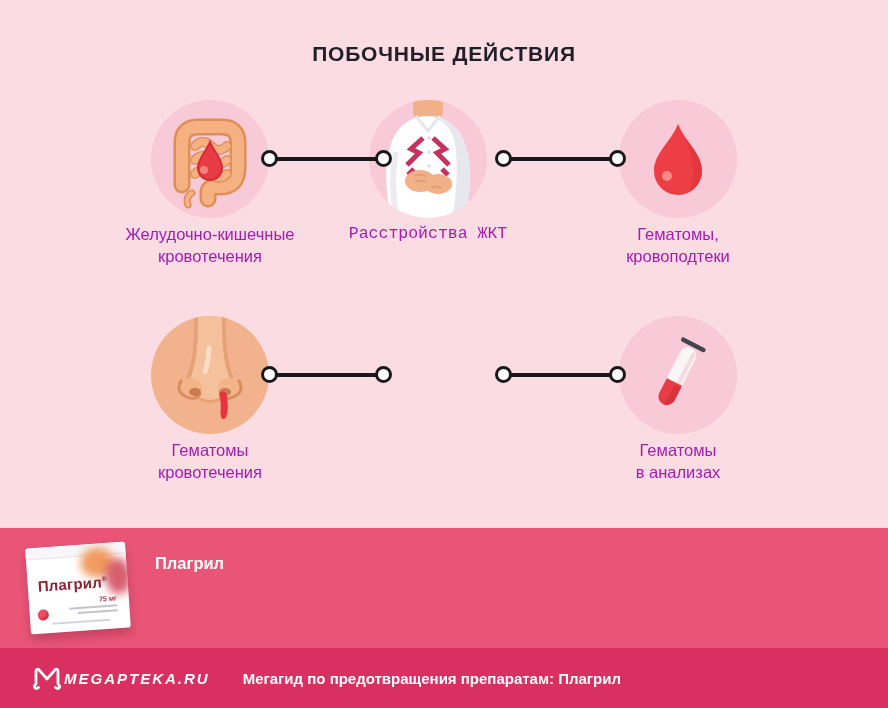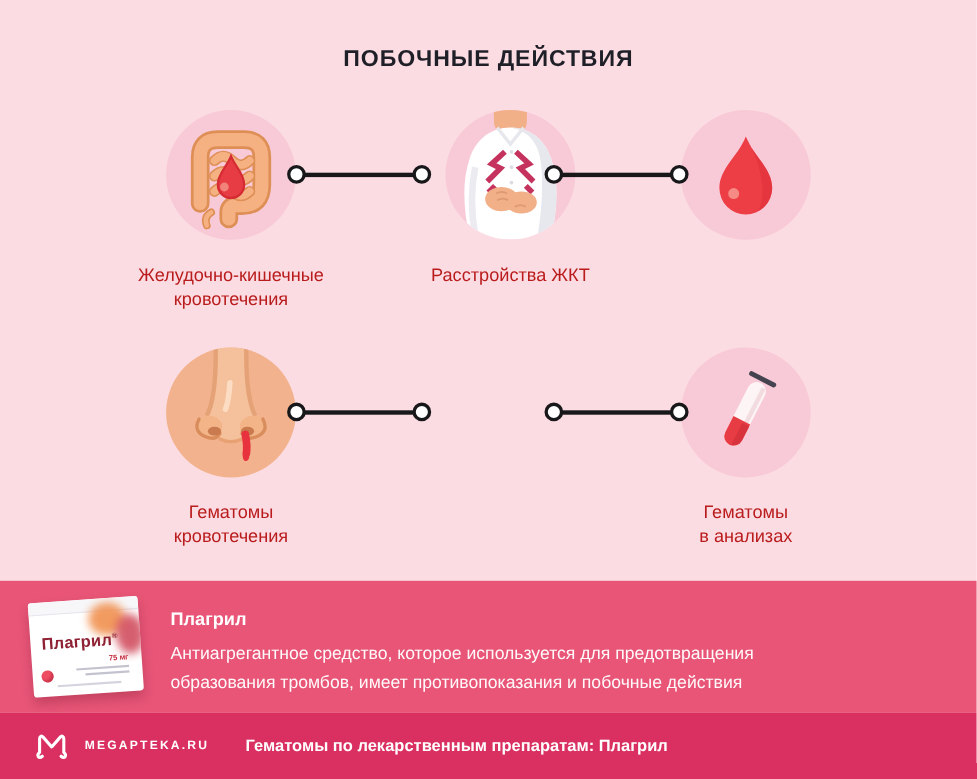--- a/index.html
+++ b/index.html
@@ -9,25 +9,25 @@
   
   .title{position:absolute;top:42px;left:0;width:100%;text-align:center;
          font-size:21px;font-weight:800;letter-spacing:.8px;color:#1f1f27;}
 
   
   .cell{position:absolute;width:240px;text-align:center;}
   .circle{width:118px;height:118px;border-radius:50%;margin:0 auto;
           overflow:hidden;position:relative;background:#f8c9d6;}
   .circle.peach{background:#f2b28d;}
   .circle svg{display:block;}
-  .label{margin-top:21px;font-size:16.5px;font-weight:500;line-height:22px;
-         color:#b91c1c;white-space:pre-line;}
+  .label{margin-top:5px;font-size:16.5px;font-weight:500;line-height:22px;
+         color:#a21caf;white-space:pre-line;}
 
   .r1{top:100px;} .r2{top:316px;}
-  .c1{left:90px;} .c2{left:344px;} .c3{left:558px;}
+  .c1{left:90px;} .c2{left:308px;font-family:Liberation Mono, monospace;} .c3{left:558px;}
 
   
   .connector{position:absolute;width:131px;height:18px;}
   .connector .line{position:absolute;left:9px;right:9px;top:7px;height:4px;background:#18181a;}
   .connector .ring{position:absolute;top:0;width:11px;height:11px;border:3.5px solid #18181a;
                    border-radius:50%;background:#ffffff;}
   .connector .ring.l{left:0;} .connector .ring.r{right:0;}
   .cn1{left:261px;top:150px;} .cn2{left:495px;top:150px;}
   .cn3{left:261px;top:366px;} .cn4{left:495px;top:366px;}
 
@@ -52,21 +52,21 @@
   .drug-box .t3{top:76px;left:22px;width:58px;background:#d4d4de;}
   .drug-box .pill{position:absolute;left:8px;bottom:13px;width:11px;height:11px;border-radius:50%;
             background:#ef4d62;box-shadow:inset -2px -2px 2px rgba(150,20,40,.4);}
   .banner-text{position:absolute;left:155px;top:26px;color:#ffffff;}
   .banner-title{font-size:16.5px;font-weight:bold;margin-bottom:9px;}
   .banner-desc{font-size:16px;line-height:26px;white-space:pre-line;color:rgba(255,255,255,.97);}
 
   
   .footer{position:absolute;left:0;top:648px;width:888px;height:60px;background:#d93061;
           display:flex;align-items:center;padding:0 30px;box-sizing:border-box;color:#fff;}
-  .brand{font-size:11px;font-weight:800;letter-spacing:2px;margin-left:13px;}
+  .brand{font-size:15px;font-weight:800;letter-spacing:2px;font-style:italic;}
   .tagline{font-size:15px;font-weight:bold;margin-left:33px;}
 </style>
 </head>
 <body>
 
 <div class="page">
 
   <div class="title">ПОБОЧНЫЕ ДЕЙСТВИЯ</div>
 
   <div class="cell r1 c1">
@@ -122,20 +122,22 @@
   </div>
 
   <div class="cell r1 c3">
     <div class="circle">
       <svg width="118" height="118" viewBox="0 0 118 118">
         <path d="M59 24 C66 42 83 53 83 71 a24 24 0 0 1 -48 0 C35 53 52 42 59 24 Z" fill="#ed3e45"></path>
         <path d="M59 24 C66 42 83 53 83 71 a24 24 0 0 1 -13 21 C76 82 78 58 59 24 Z" fill="#de2f3a" opacity=".55"></path>
         <circle cx="48" cy="76" r="5" fill="#f58b84"></circle>
       </svg>
     </div>
+    <div class="label">Гематомы,
+кровоподтеки</div>
   </div>
 
   <div class="cell r2 c1">
     <div class="circle peach">
       <svg width="118" height="118" viewBox="0 0 118 118">
         <path d="M45 -2 Q46 44 37 62 Q48 73 59 73 Q70 73 81 62 Q72 44 73 -2 Z" fill="#f5c09c"></path>
         <path d="M45 -2 Q46 44 37 62" stroke="#e5a276" stroke-width="4" fill="none"></path>
         <path d="M73 -2 Q72 44 81 62" stroke="#e5a276" stroke-width="4" fill="none"></path>
         <path d="M58 32 q-1 16 -4 24" stroke="#fcdcc2" stroke-width="5" fill="none" stroke-linecap="round"></path>
         <ellipse cx="59" cy="72" rx="17" ry="12" fill="#f5c09c"></ellipse>
@@ -199,26 +201,24 @@
       <div class="blob2"></div>
       <div class="name"><span>Плагрил</span><sup>®</sup></div>
       <div class="dose">75 мг</div>
       <div class="tline t1"></div>
       <div class="tline t2"></div>
       <div class="tline t3"></div>
       <div class="pill"></div>
     </div>
     <div class="banner-text">
       <div class="banner-title">Плагрил</div>
-      <div class="banner-desc">Антиагрегантное средство, которое используется для предотвращения
-образования тромбов, имеет противопоказания и побочные действия</div>
     </div>
   </div>
 
   <div class="footer">
     <svg width="34" height="30" viewBox="0 0 34 30">
       <path d="M8.5 24.5 C5 27.5 3 23.5 6 21 L6 8.5 C6 6.3 7.7 5.4 9.2 7.1 L17 16 L24.8 7.1 C26.3 5.4 28 6.3 28 8.5 L28 21 C31 23.5 29 27.5 25.5 24.5" fill="none" stroke="#ffffff" stroke-width="2.8" stroke-linecap="round" stroke-linejoin="round"></path>
     </svg>
     <span class="brand">MEGAPTEKA.RU</span>
-    <span class="tagline">Гематомы по лекарственным препаратам: Плагрил</span>
+    <span class="tagline">Мегагид по предотвращения препаратам: Плагрил</span>
   </div>
 
 </div>
 
 </body></html>

